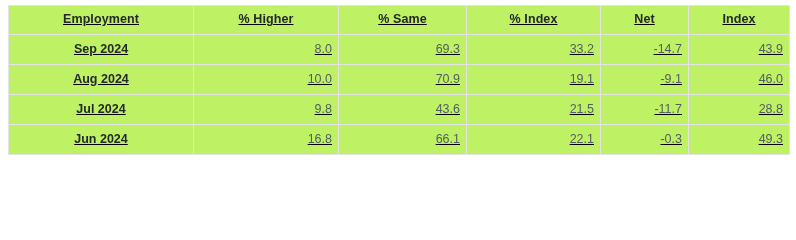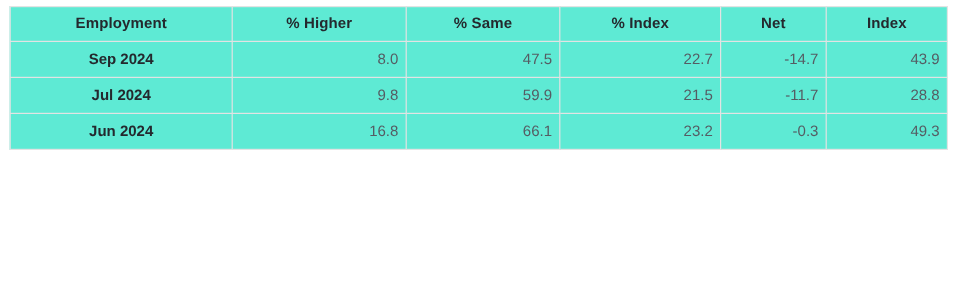--- a/index.html
+++ b/index.html
@@ -16,21 +16,22 @@
   #table-wrap {
     position: absolute;
     left: 8px;
     top: 5px;
     width: 781px;
   }
   table.data-table {
     border-collapse: collapse;
     table-layout: fixed;
     width: 781px;
-    background: #5eead4;
+    background: #bef264;
+    text-decoration: underline;
   }
   table.data-table th,
   table.data-table td {
     border: 1px solid #e3e3e3;
     height: 29px;
     padding: 0 6px;
     text-align: center;
     vertical-align: middle;
     font-size: 12.5px;
     line-height: 1.1;
@@ -83,36 +84,44 @@
         <th>% Same</th>
         <th>% Index</th>
         <th>Net</th>
         <th>Index</th>
       </tr>
     </thead>
     <tbody>
       <tr>
         <td class="row-label">Sep 2024</td>
         <td class="value-cell">8.0</td>
-        <td class="value-cell">47.5</td>
-        <td class="value-cell">22.7</td>
+        <td class="value-cell">69.3</td>
+        <td class="value-cell">33.2</td>
         <td class="value-cell">-14.7</td>
         <td class="value-cell">43.9</td>
       </tr>
       <tr>
+        <td class="row-label">Aug 2024</td>
+        <td class="value-cell">10.0</td>
+        <td class="value-cell">70.9</td>
+        <td class="value-cell">19.1</td>
+        <td class="value-cell">-9.1</td>
+        <td class="value-cell">46.0</td>
+      </tr>
+      <tr>
         <td class="row-label">Jul 2024</td>
         <td class="value-cell">9.8</td>
-        <td class="value-cell">59.9</td>
+        <td class="value-cell">43.6</td>
         <td class="value-cell">21.5</td>
         <td class="value-cell">-11.7</td>
         <td class="value-cell">28.8</td>
       </tr>
       <tr>
         <td class="row-label">Jun 2024</td>
         <td class="value-cell">16.8</td>
         <td class="value-cell">66.1</td>
-        <td class="value-cell">23.2</td>
+        <td class="value-cell">22.1</td>
         <td class="value-cell">-0.3</td>
         <td class="value-cell">49.3</td>
       </tr>
     </tbody>
   </table>
 </div>
 
 </body></html>

